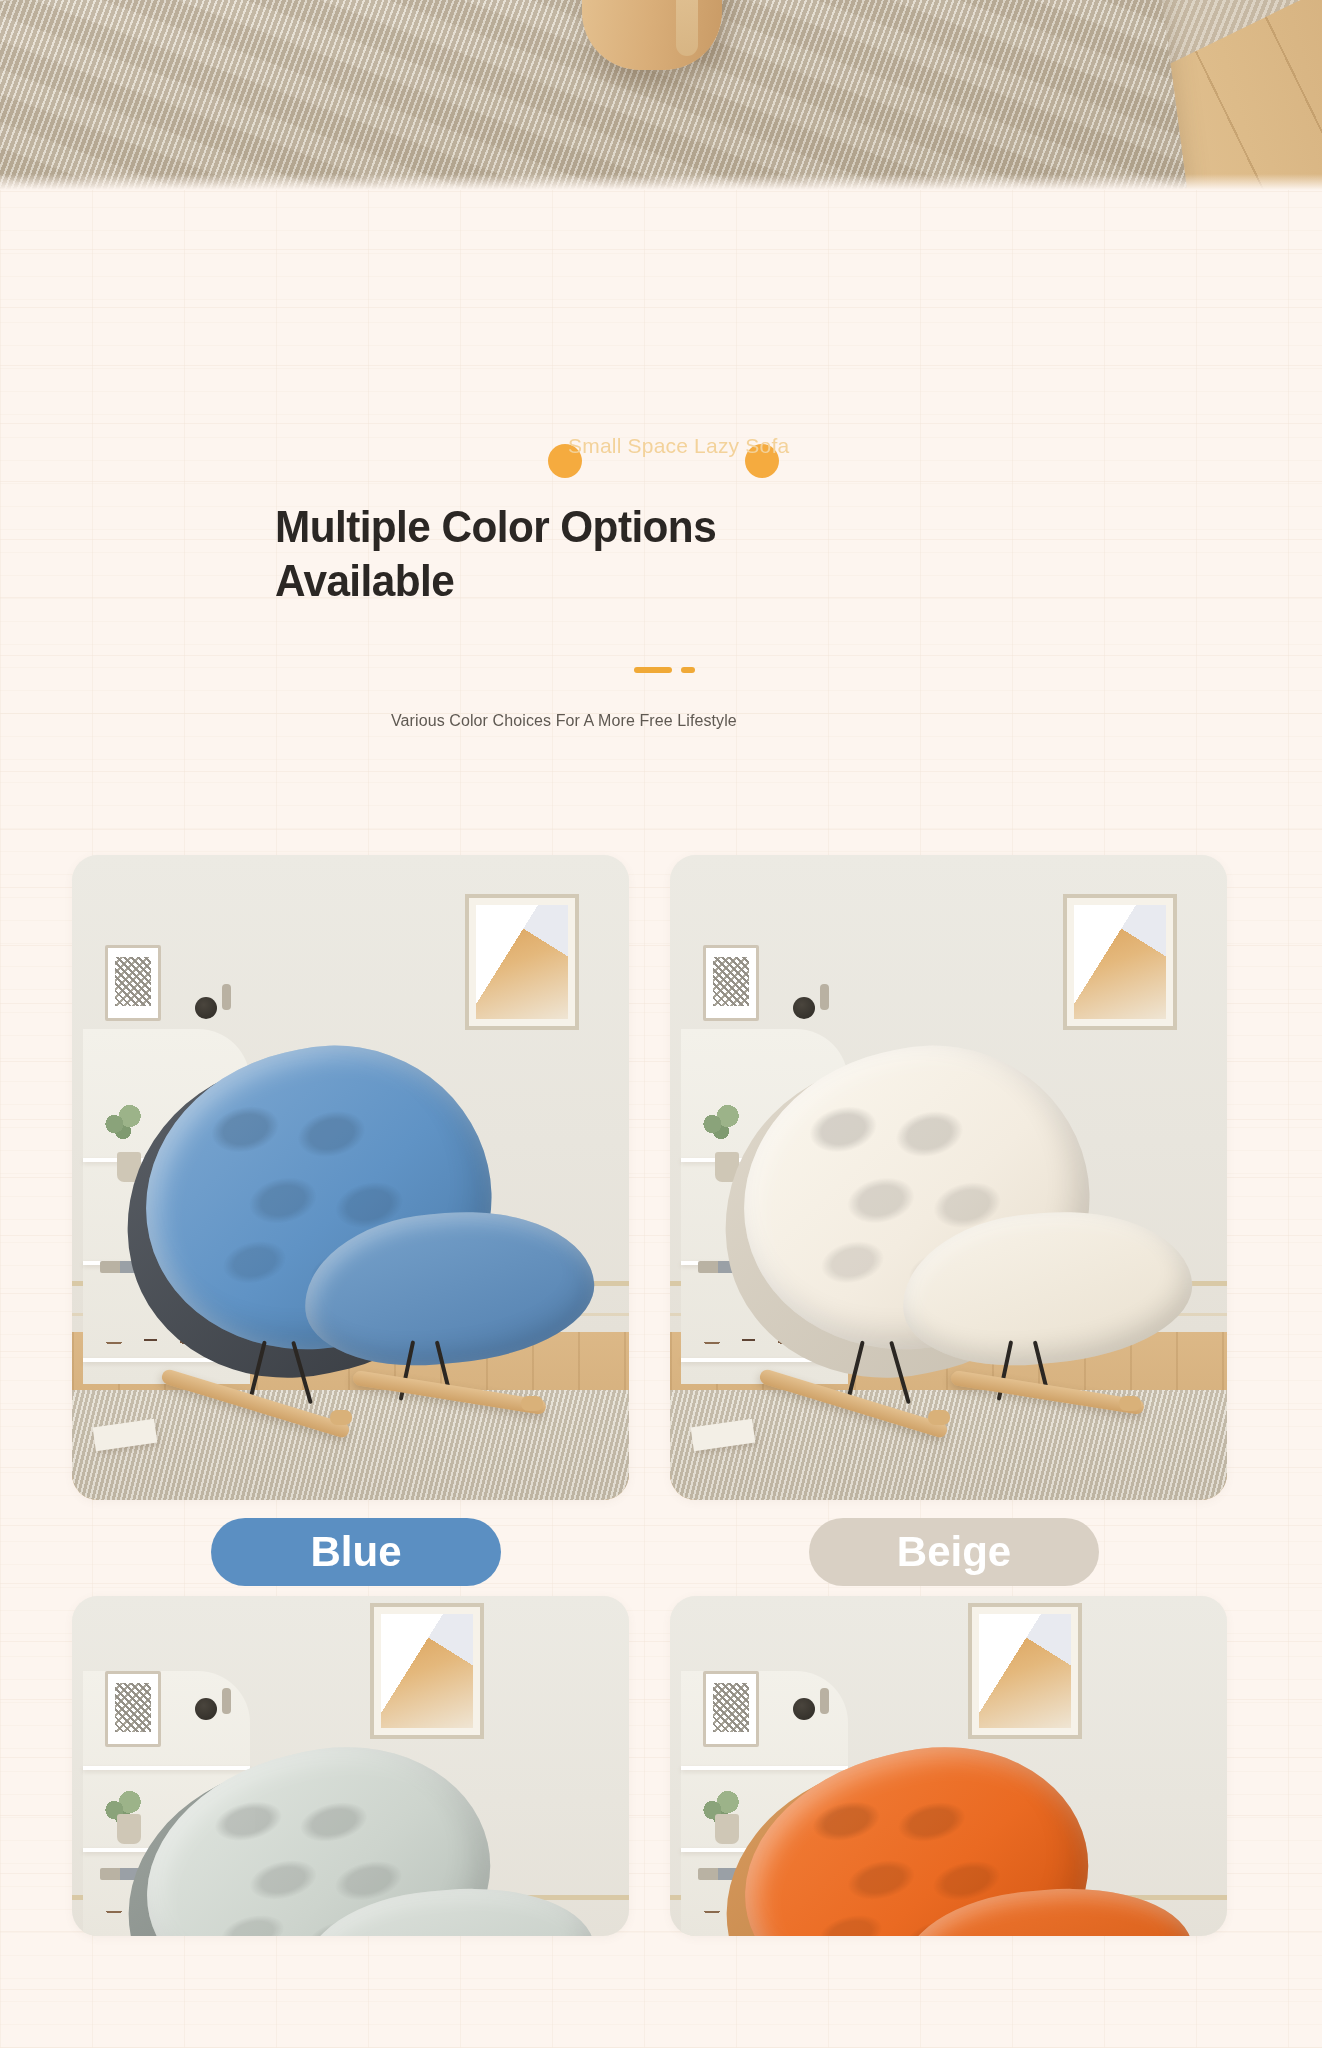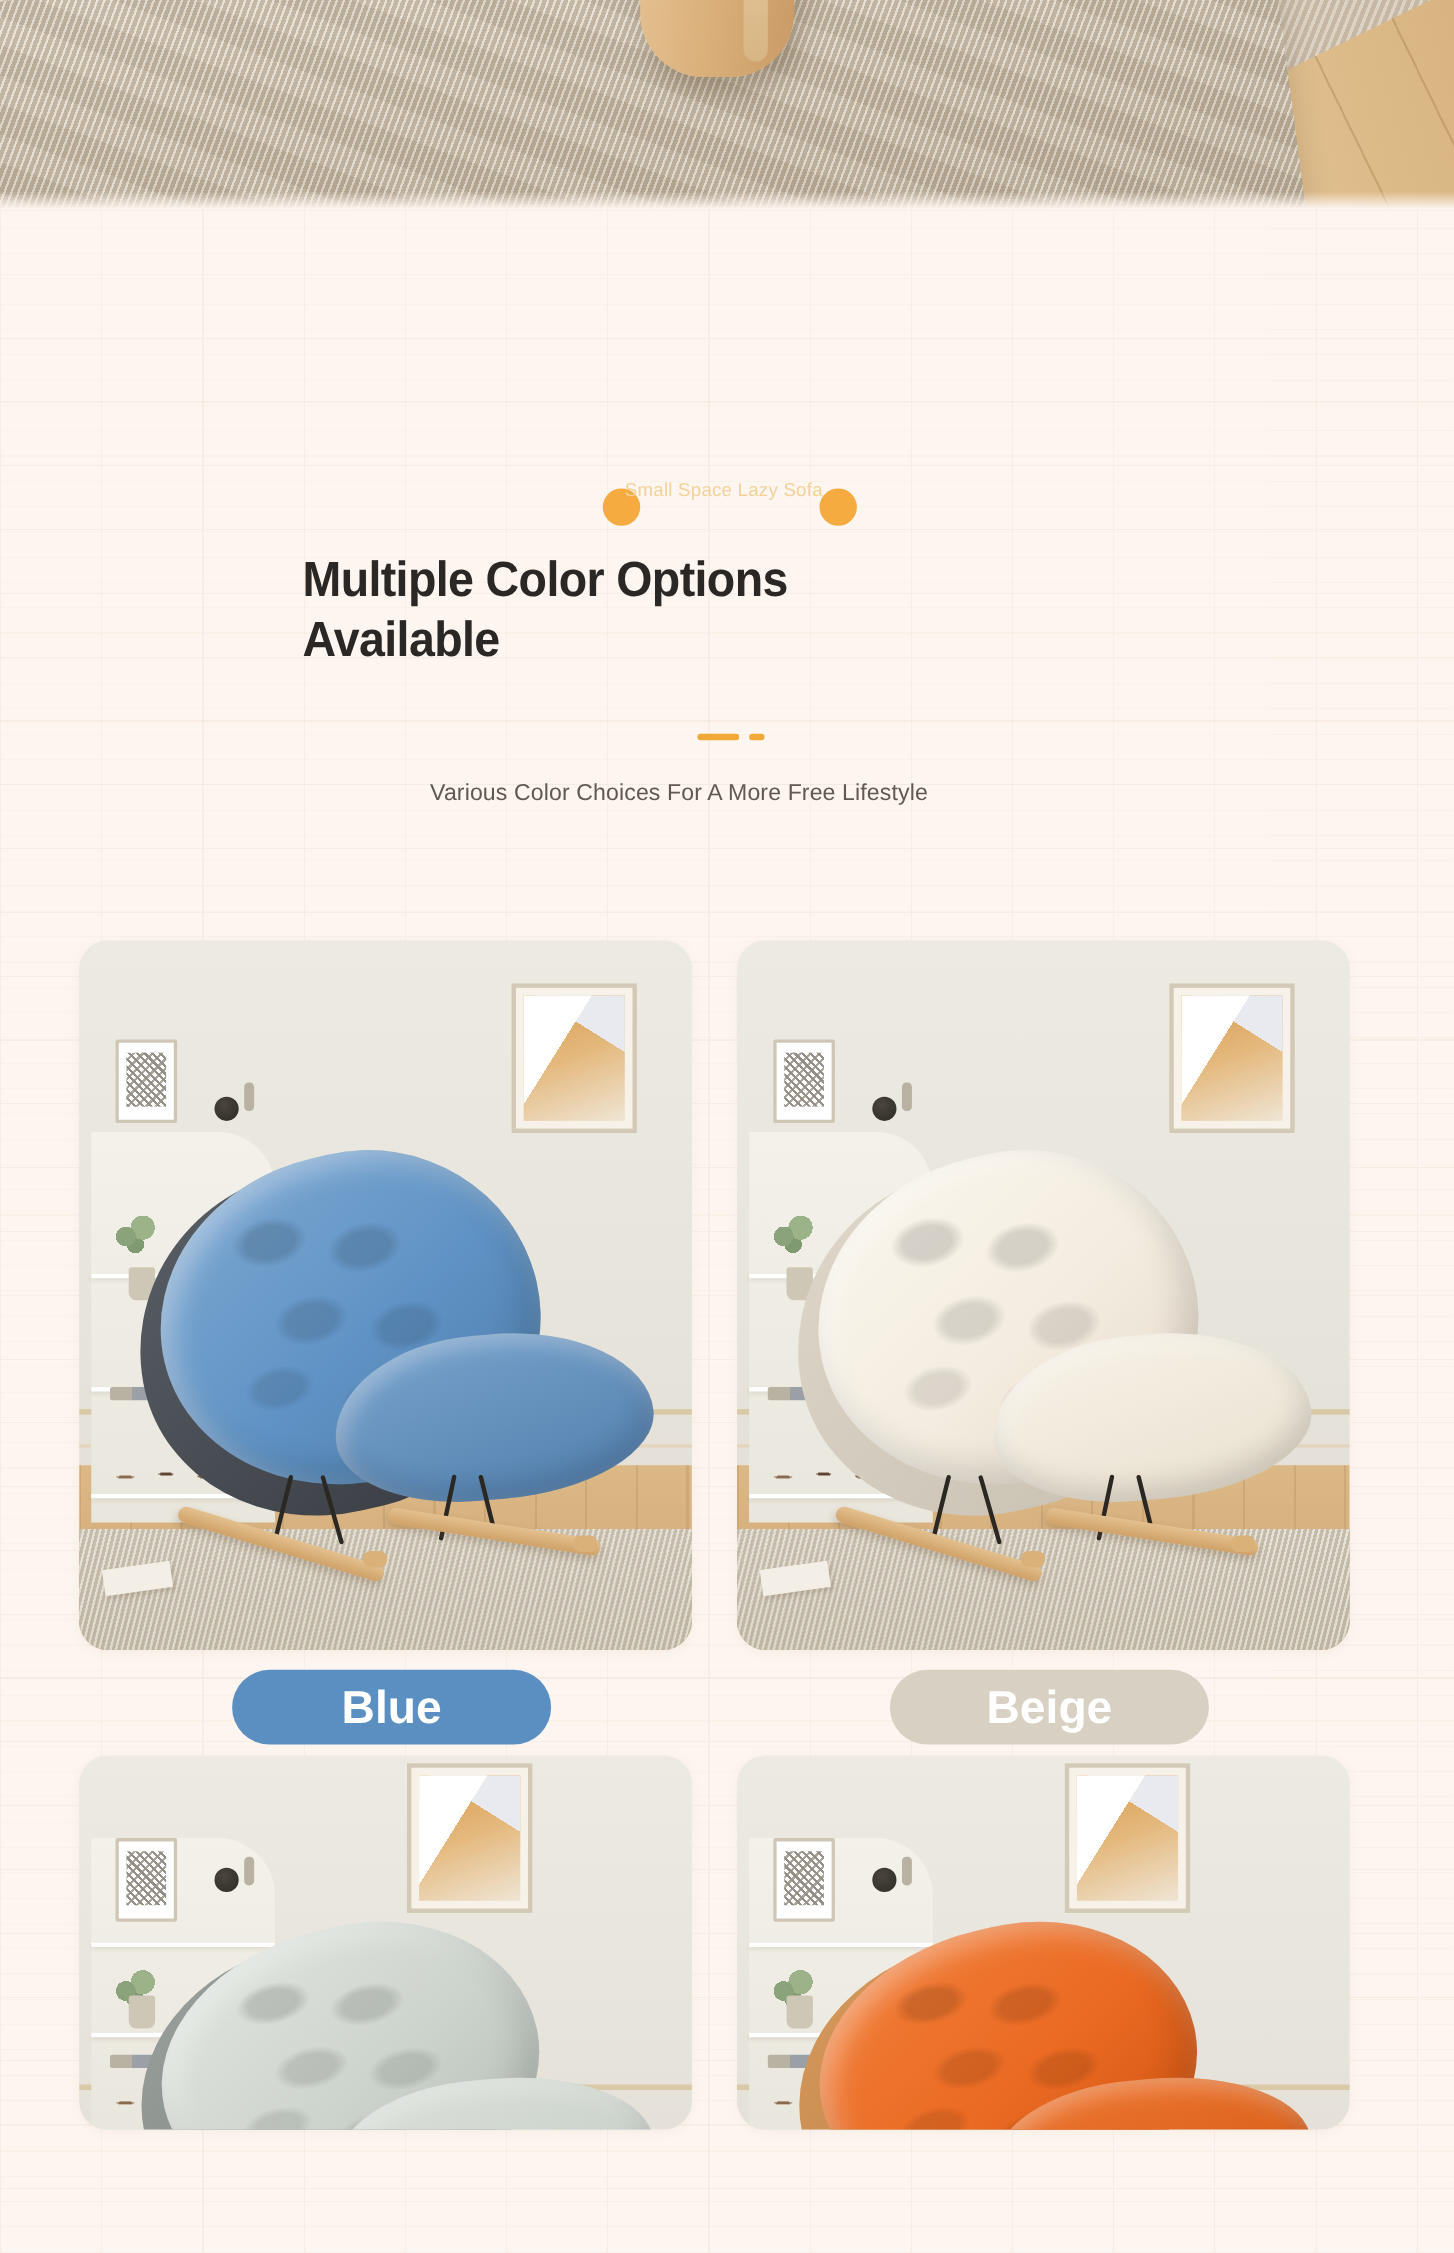--- a/index.html
+++ b/index.html
@@ -73,21 +73,21 @@
     width:250px; height:48px;
   }
   .eyebrow-dot {
     position:absolute; top:9px; width:34px; height:34px; border-radius:50%;
     background:#f5ab3f;
   }
   .eyebrow-dot.left { left:0; }
   .eyebrow-dot.right { left:197px; }
   .eyebrow-text {
     position:absolute; left:20px; top:0; width:230px;
-    font-size:17px; line-height:21px; font-weight:400;
+    font-size:21px; line-height:21px; font-weight:400;
     color:#f3d29a; letter-spacing:.2px;
   }
 
   
   .headline {
     position:absolute; left:275px; top:500px; width:640px;
     font-size:45px; line-height:54px;
     font-weight:700; color:#2b2724;
     letter-spacing:-.6px;
     font-stretch:condensed;
@@ -98,21 +98,21 @@
   .divider {
     position:absolute; left:634px; top:667px;
     display:flex; align-items:center; gap:9px;
   }
   .dash-long { width:38px; height:6px; border-radius:3px; background:#f0a937; }
   .dash-short { width:14px; height:6px; border-radius:3px; background:#f0a937; }
 
   
   .subtitle {
     position:absolute; left:391px; top:710px; width:470px;
-    font-size:21px; line-height:22px; font-weight:400;
+    font-size:16px; line-height:22px; font-weight:400;
     color:#5f5952; letter-spacing:.1px;
   }
 
   
   .grid {
     position:absolute; left:72px; top:855px;
     width:1155px;
     display:grid;
     grid-template-columns:557px 557px;
     column-gap:41px; row-gap:0;

